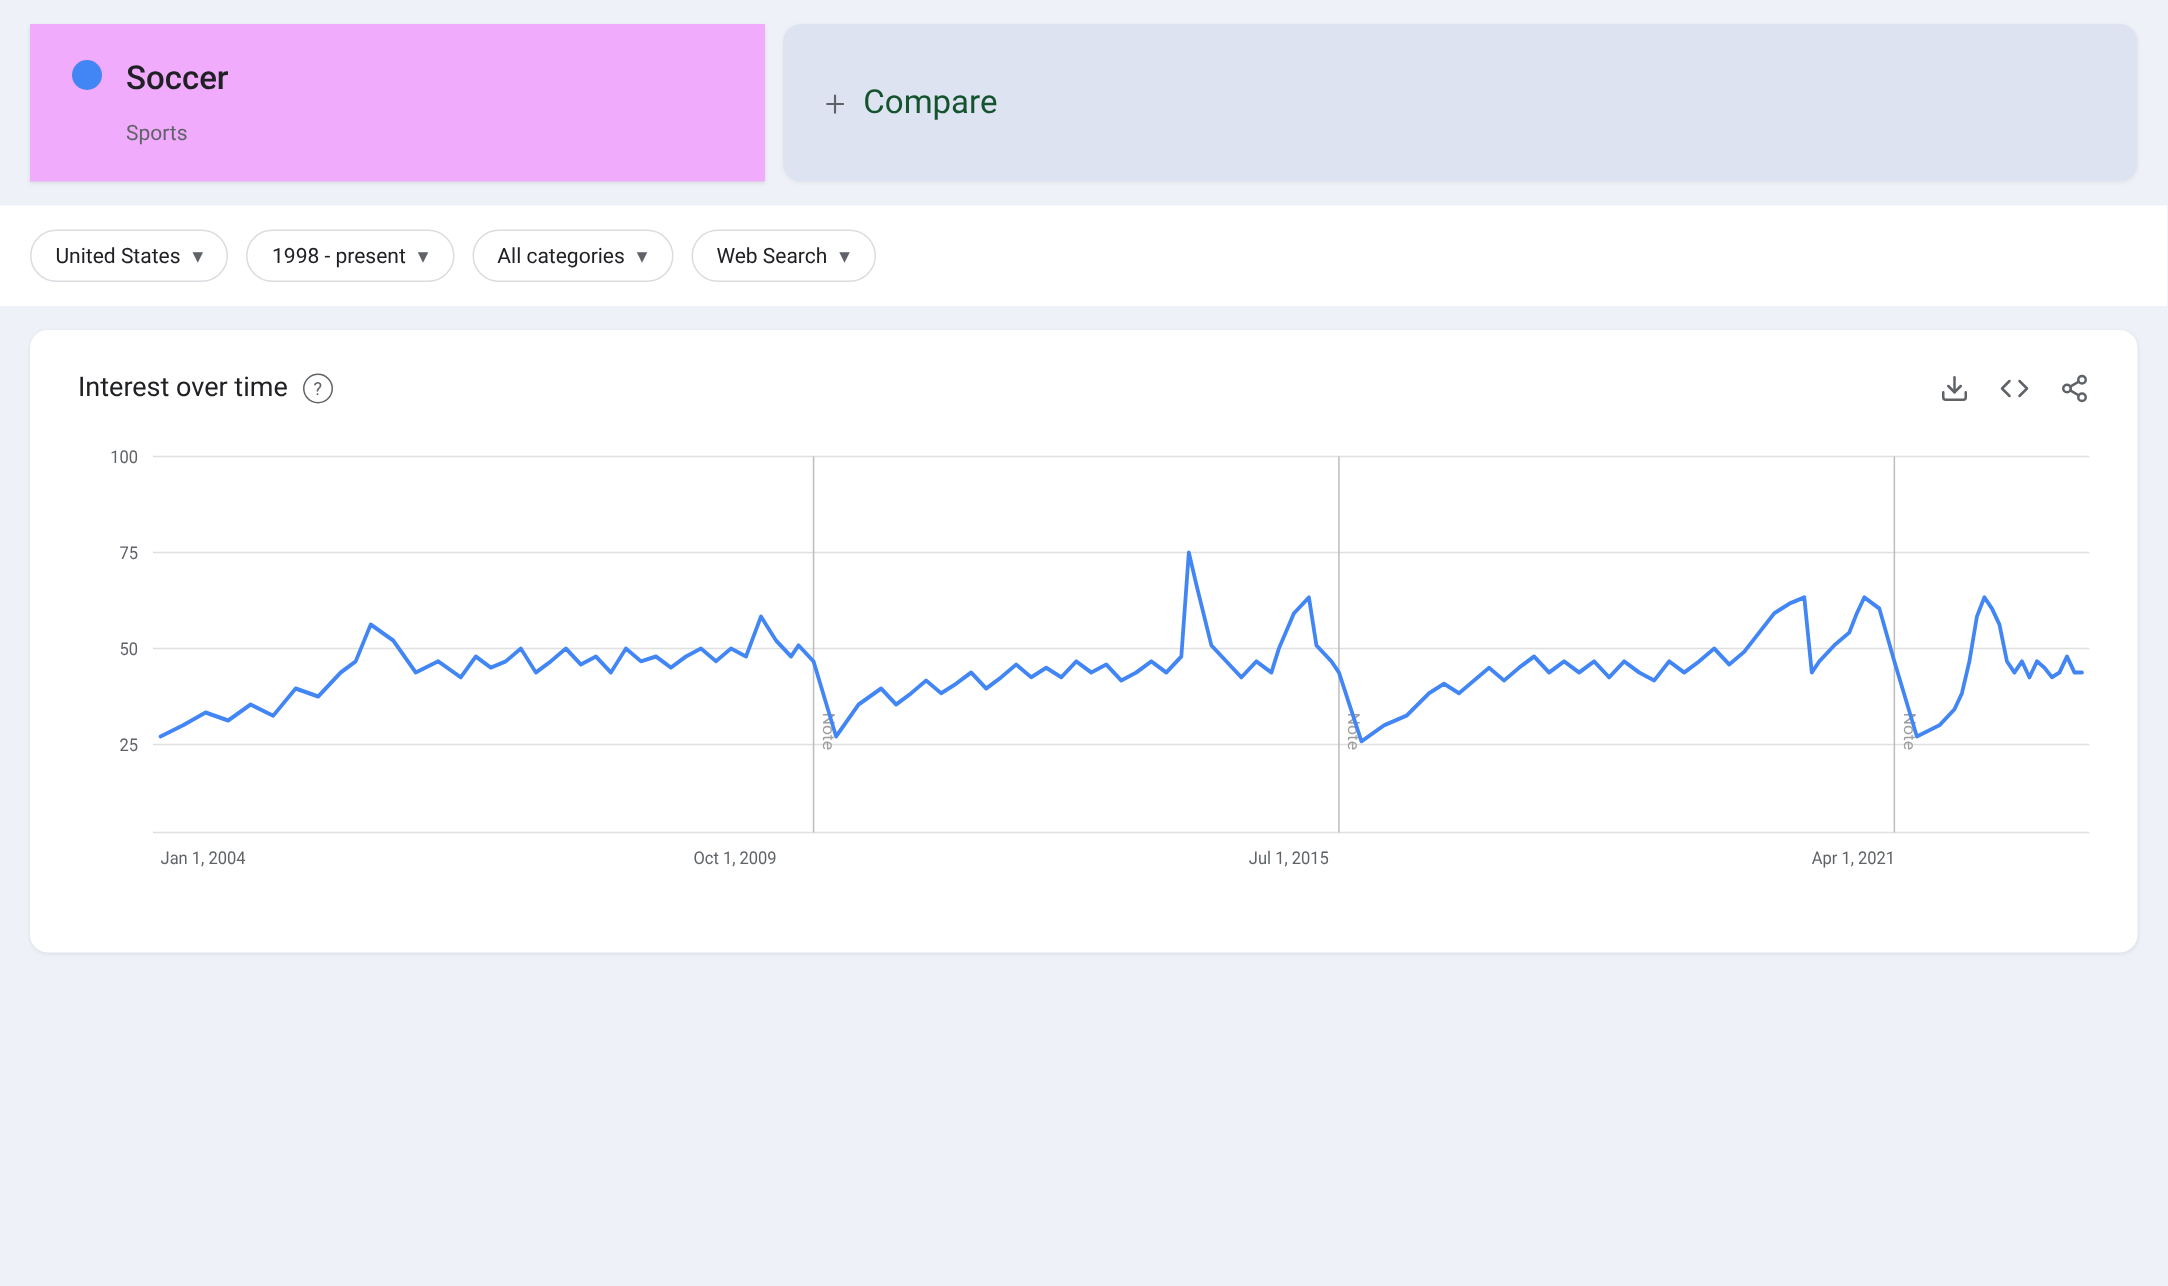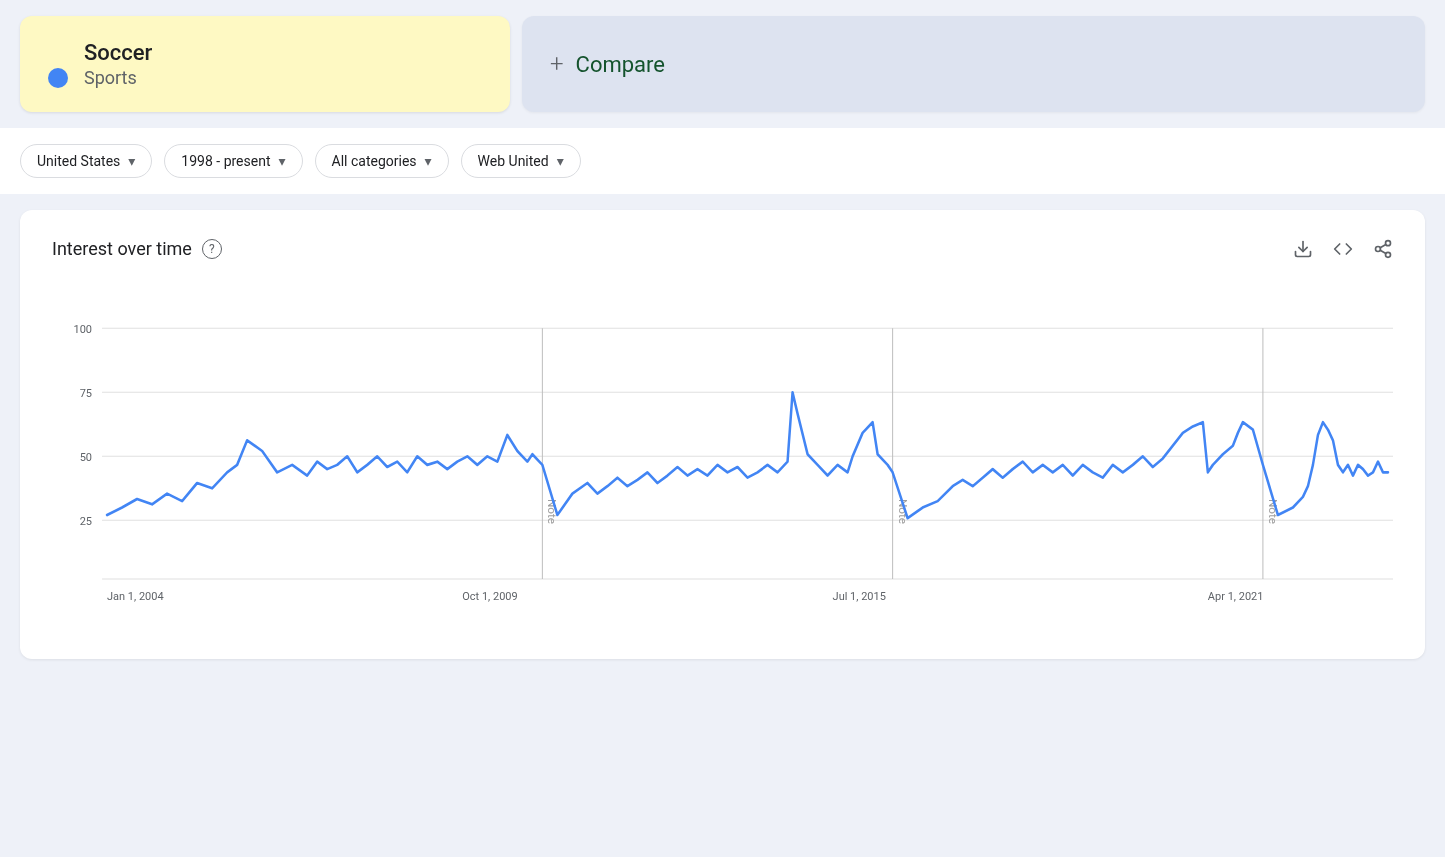--- a/index.html
+++ b/index.html
@@ -11,48 +11,48 @@
     }
 
     .top-section {
       display: flex;
       gap: 12px;
       padding: 16px 20px;
       background: #eef1f8;
     }
 
     .topic-card {
-      background: #fef9c3;
-      border-radius: 12px;
+      background: #f0abfc;
+      border-radius: 0;
       padding: 24px 28px;
       display: flex;
-      align-items: flex-end;
+      align-items: flex-start;
       gap: 16px;
       flex: 0 0 490px;
       box-shadow: 0 1px 3px rgba(0,0,0,0.1);
     }
 
     .topic-dot {
       width: 20px;
       height: 20px;
       border-radius: 50%;
       background: #4285f4;
       flex-shrink: 0;
     }
 
     .topic-info {}
     .topic-name {
       font-size: 22px;
       font-weight: 500;
       color: #202124;
     }
     .topic-sub {
-      font-size: 18px;
+      font-size: 14px;
       color: #5f6368;
-      margin-top: 2px;
+      margin-top: 16px;
     }
 
     .compare-card {
       background: #dde3f0;
       border-radius: 12px;
       padding: 24px 28px;
       display: flex;
       align-items: center;
       gap: 12px;
       flex: 1;
@@ -105,21 +105,21 @@
       border-radius: 12px;
       margin: 16px 20px;
       padding: 28px 32px 32px;
       box-shadow: 0 1px 3px rgba(0,0,0,0.08);
     }
 
     .chart-header {
       display: flex;
       align-items: center;
       justify-content: space-between;
-      margin-bottom: 48px;
+      margin-bottom: 14px;
       text-align: right;
     }
 
     .chart-title-area {
       display: flex;
       align-items: center;
       gap: 10px;
     }
 
     .chart-title {
@@ -227,21 +227,21 @@
   </div>
   <div class="filter-dropdown">
     <span>1998 - present</span>
     <span class="chevron">▾</span>
   </div>
   <div class="filter-dropdown">
     <span>All categories</span>
     <span class="chevron">▾</span>
   </div>
   <div class="filter-dropdown">
-    <span>Web United</span>
+    <span>Web Search</span>
     <span class="chevron">▾</span>
   </div>
 </div>
 
 <div class="chart-section">
   <div class="chart-header">
     <div class="chart-title-area">
       <span class="chart-title">Interest over time</span>
       <div class="help-icon">
         <span>?</span>

